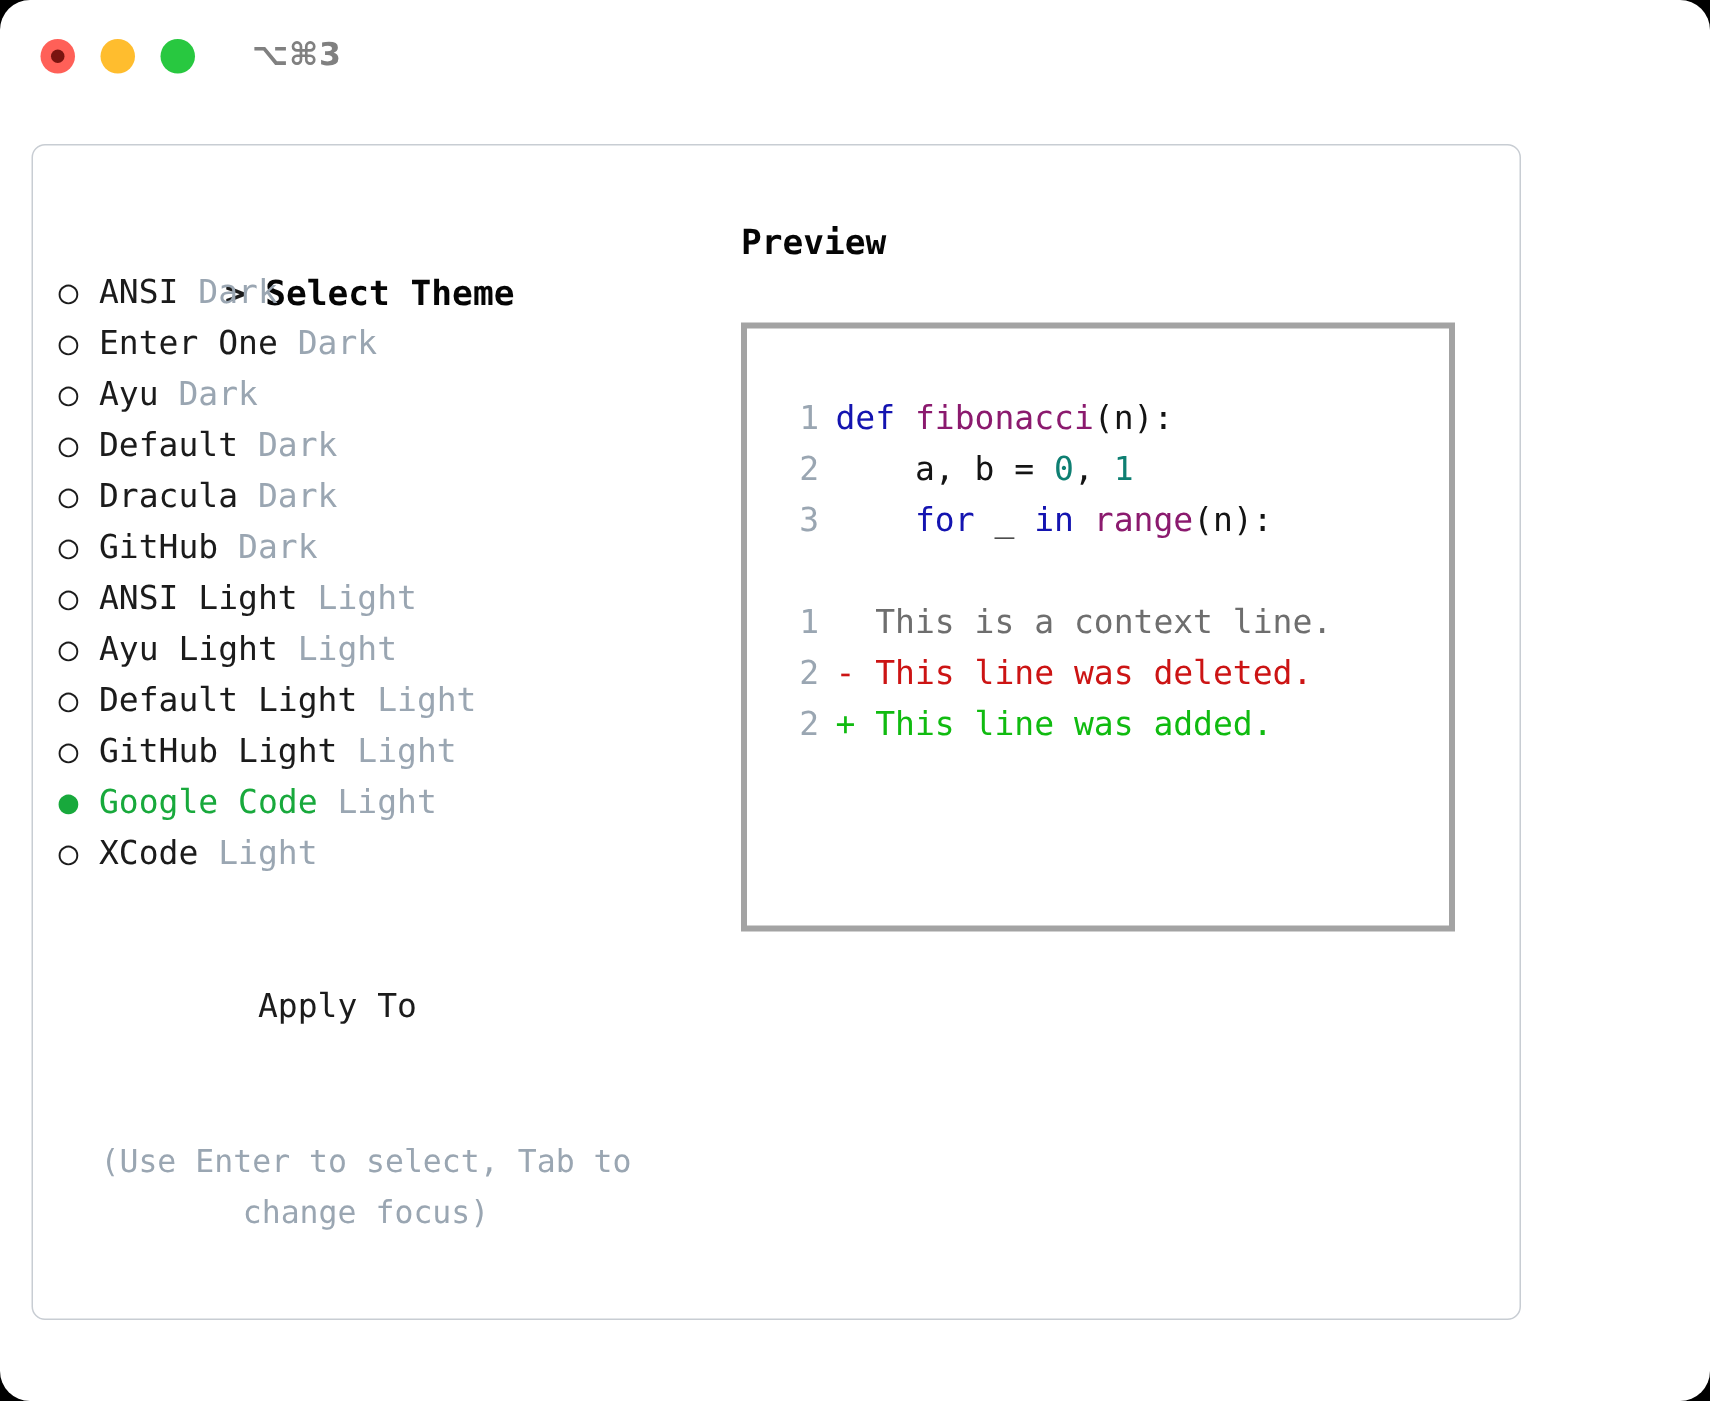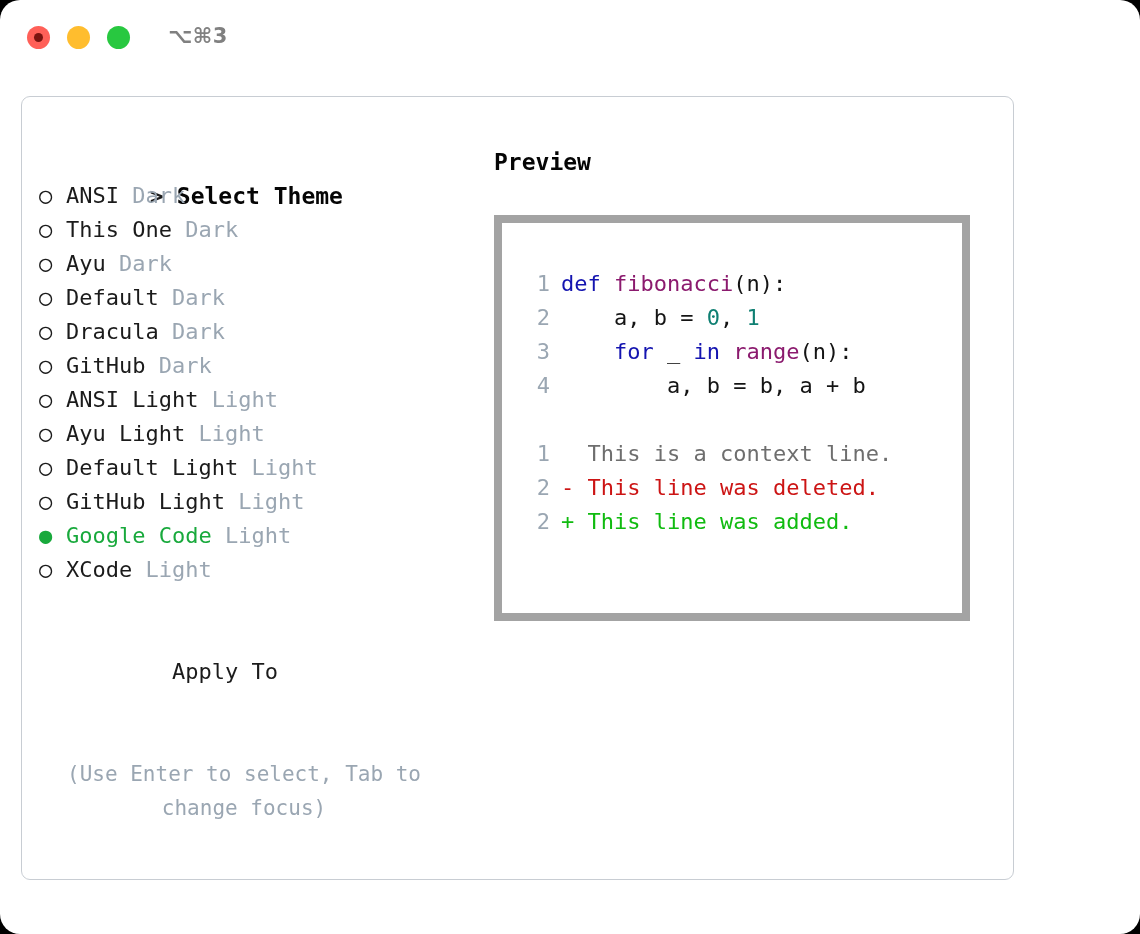--- a/index.html
+++ b/index.html
@@ -122,21 +122,21 @@
   #preview-title {
     font-size: 23px;
     font-weight: 700;
     color: #050505;
     line-height: 34px;
   }
   #preview-box {
     margin-top: 36px;
     width: 476px;
     height: 406px;
-    border: 8px solid #a3a3a3;
+    border: 4px solid #a3a3a3;
     background: #ffffff;
     padding: 44px 0 0 18px;
   }
   .code-line {
     font-size: 22px;
     line-height: 34px;
     white-space: pre;
   }
   .lineno {
     display: inline-block;
@@ -171,21 +171,21 @@
   <div id="panel">
 
     <div id="left-col">
 
       <div class="row heading">
         <span class="marker">&gt;</span><span>Select Theme</span>
       </div>
 
       <div id="theme-list">
           <div class="row"><span class="marker">○</span><span class="label">ANSI</span><span class="tag"> Dark</span></div>
-          <div class="row"><span class="marker">○</span><span class="label">This One</span><span class="tag"> Dark</span></div>
+          <div class="row"><span class="marker">○</span><span class="label">Enter One</span><span class="tag"> Dark</span></div>
           <div class="row"><span class="marker">○</span><span class="label">Ayu</span><span class="tag"> Dark</span></div>
           <div class="row"><span class="marker">○</span><span class="label">Default</span><span class="tag"> Dark</span></div>
           <div class="row"><span class="marker">○</span><span class="label">Dracula</span><span class="tag"> Dark</span></div>
           <div class="row"><span class="marker">○</span><span class="label">GitHub</span><span class="tag"> Dark</span></div>
           <div class="row"><span class="marker">○</span><span class="label">ANSI Light</span><span class="tag"> Light</span></div>
           <div class="row"><span class="marker">○</span><span class="label">Ayu Light</span><span class="tag"> Light</span></div>
           <div class="row"><span class="marker">○</span><span class="label">Default Light</span><span class="tag"> Light</span></div>
           <div class="row"><span class="marker">○</span><span class="label">GitHub Light</span><span class="tag"> Light</span></div>
           <div class="row selected"><span class="marker filled">●</span><span class="label">Google Code</span><span class="tag"> Light</span></div>
           <div class="row"><span class="marker">○</span><span class="label">XCode</span><span class="tag"> Light</span></div>
@@ -201,21 +201,20 @@
 
     <div id="hint">(Use Enter to select, Tab to change focus)</div>
 
     <div id="right-col">
       <div id="preview-title">Preview</div>
       <div id="preview-box">
         <div id="code-block">
             <div class="code-line"><span class="lineno">1</span><span class="kw">def </span><span class="fn">fibonacci</span><span class="plain">(n):</span></div>
             <div class="code-line"><span class="lineno">2</span><span class="plain">    a, b = </span><span class="num">0</span><span class="plain">, </span><span class="num">1</span></div>
             <div class="code-line"><span class="lineno">3</span><span class="plain">    </span><span class="kw">for</span><span class="plain"> _ </span><span class="kw">in</span><span class="plain"> </span><span class="fn">range</span><span class="plain">(n):</span></div>
-            <div class="code-line"><span class="lineno">4</span><span class="plain">        a, b = b, a + b</span></div>
           </div>
         <div class="gap"></div>
         <div id="diff-block">
             <div class="code-line"><span class="lineno">1</span><span class="ctx">  This is a context line.</span></div>
             <div class="code-line"><span class="lineno">2</span><span class="del">- This line was deleted.</span></div>
             <div class="code-line"><span class="lineno">2</span><span class="add">+ This line was added.</span></div>
           </div>
       </div>
     </div>
 

